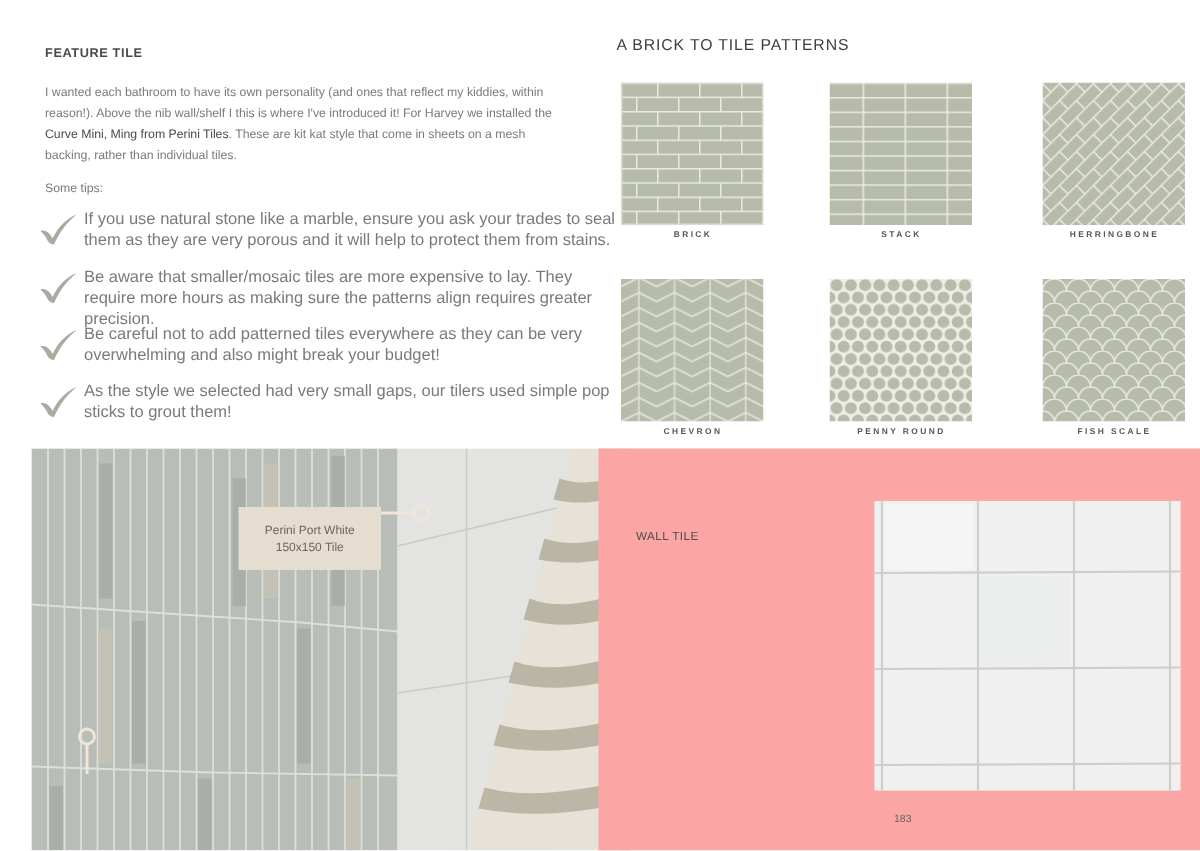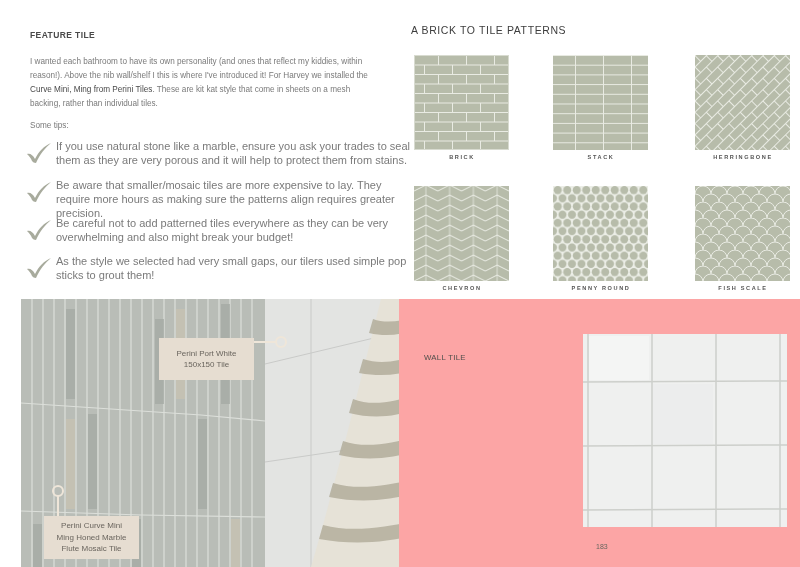--- a/index.html
+++ b/index.html
@@ -249,27 +249,20 @@
       <div>
         <div>Perini Port White</div>
         <div>150x150 Tile</div>
       </div>
     </div>
     <div class="leader" style="left:233px; top:42px; width:21px; height:2px"></div>
     <div class="dot" style="left:254px; top:37px"></div>
 
     <div class="leader" style="left:36px; top:197px; width:2px; height:20px"></div>
     <div class="dot" style="left:31px; top:186px"></div>
-    <div class="callout" style="left:23px; top:217px; width:95px; height:43px">
-      <div>
-        <div>Perini Curve Mini</div>
-        <div>Ming Honed Marble</div>
-        <div>Flute Mosaic Tile</div>
-      </div>
-    </div>
   </div>
 
   <div class="panel">
     <div class="wall-heading">WALL TILE</div>
     <svg class="wall-photo" viewBox="0 0 204 193" preserveAspectRatio="none">
       <rect width="204" height="193" fill="#eff0ef"></rect>
       <rect x="6" y="2" width="60" height="44" fill="#f4f5f4"></rect>
       <rect x="70" y="50" width="60" height="60" fill="#eceded"></rect>
       <g stroke="#cdcfcb" stroke-width="1.5">
         <line x1="5" y1="0" x2="5" y2="193"></line>

